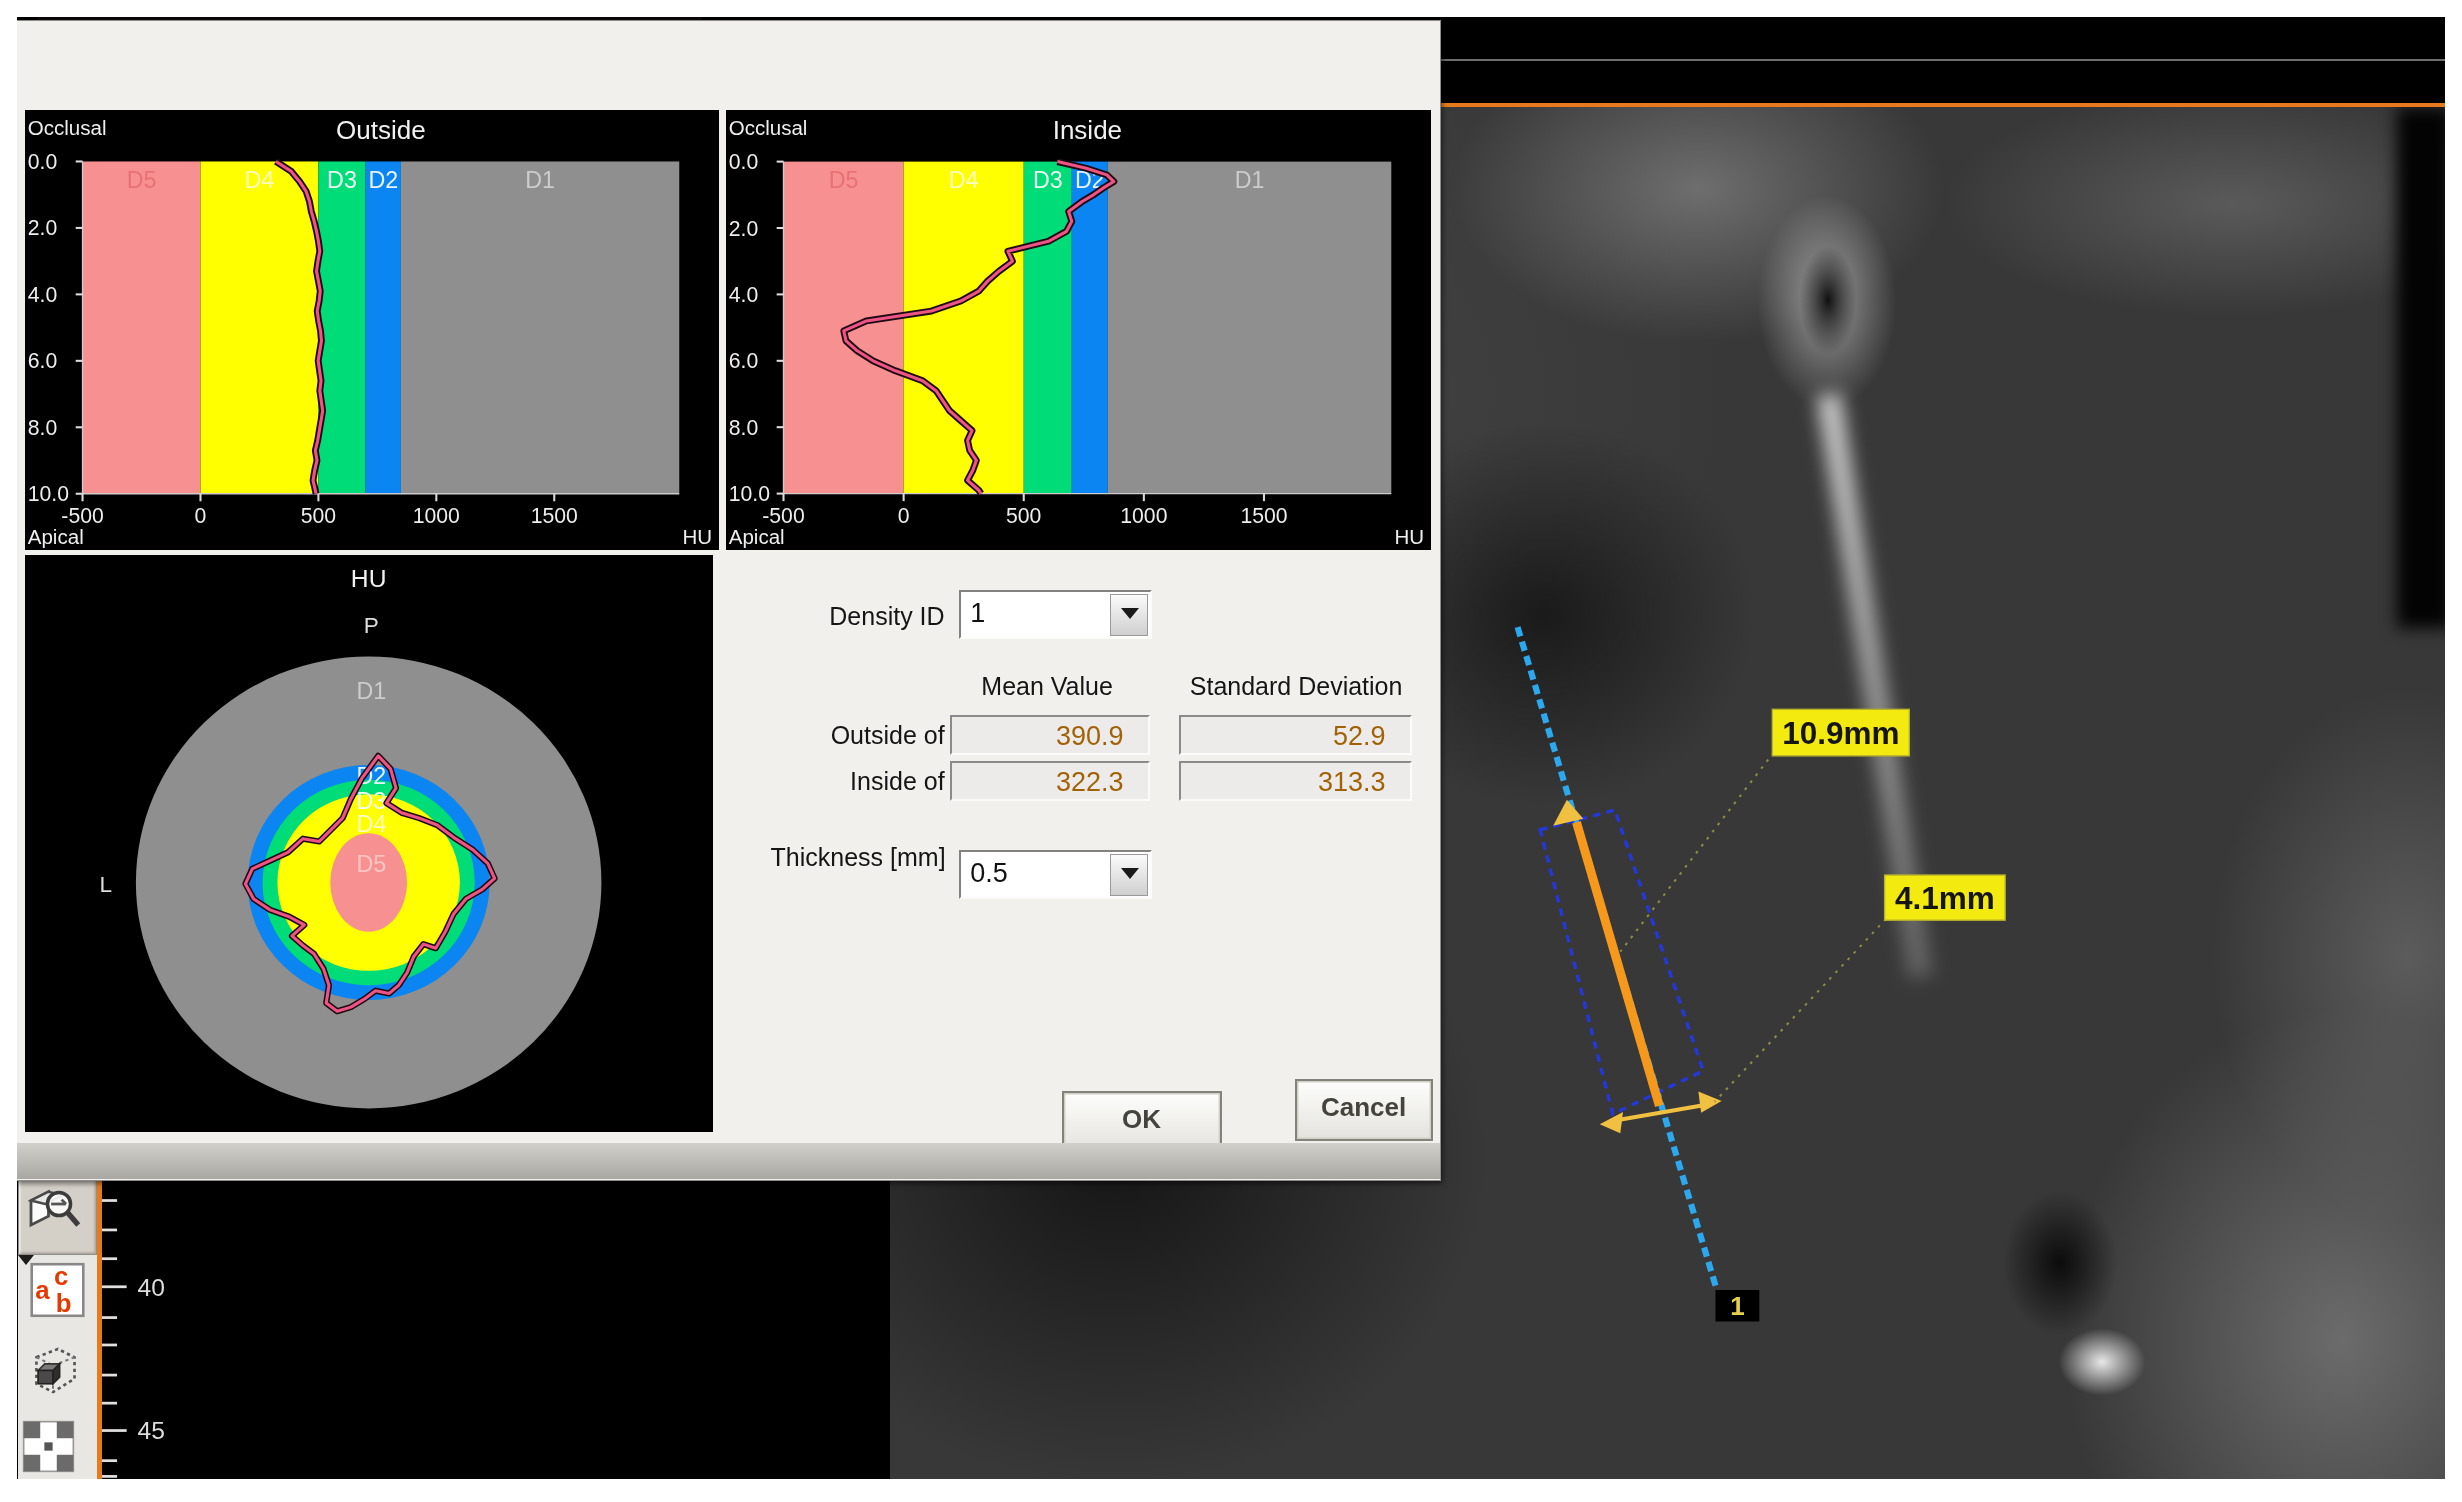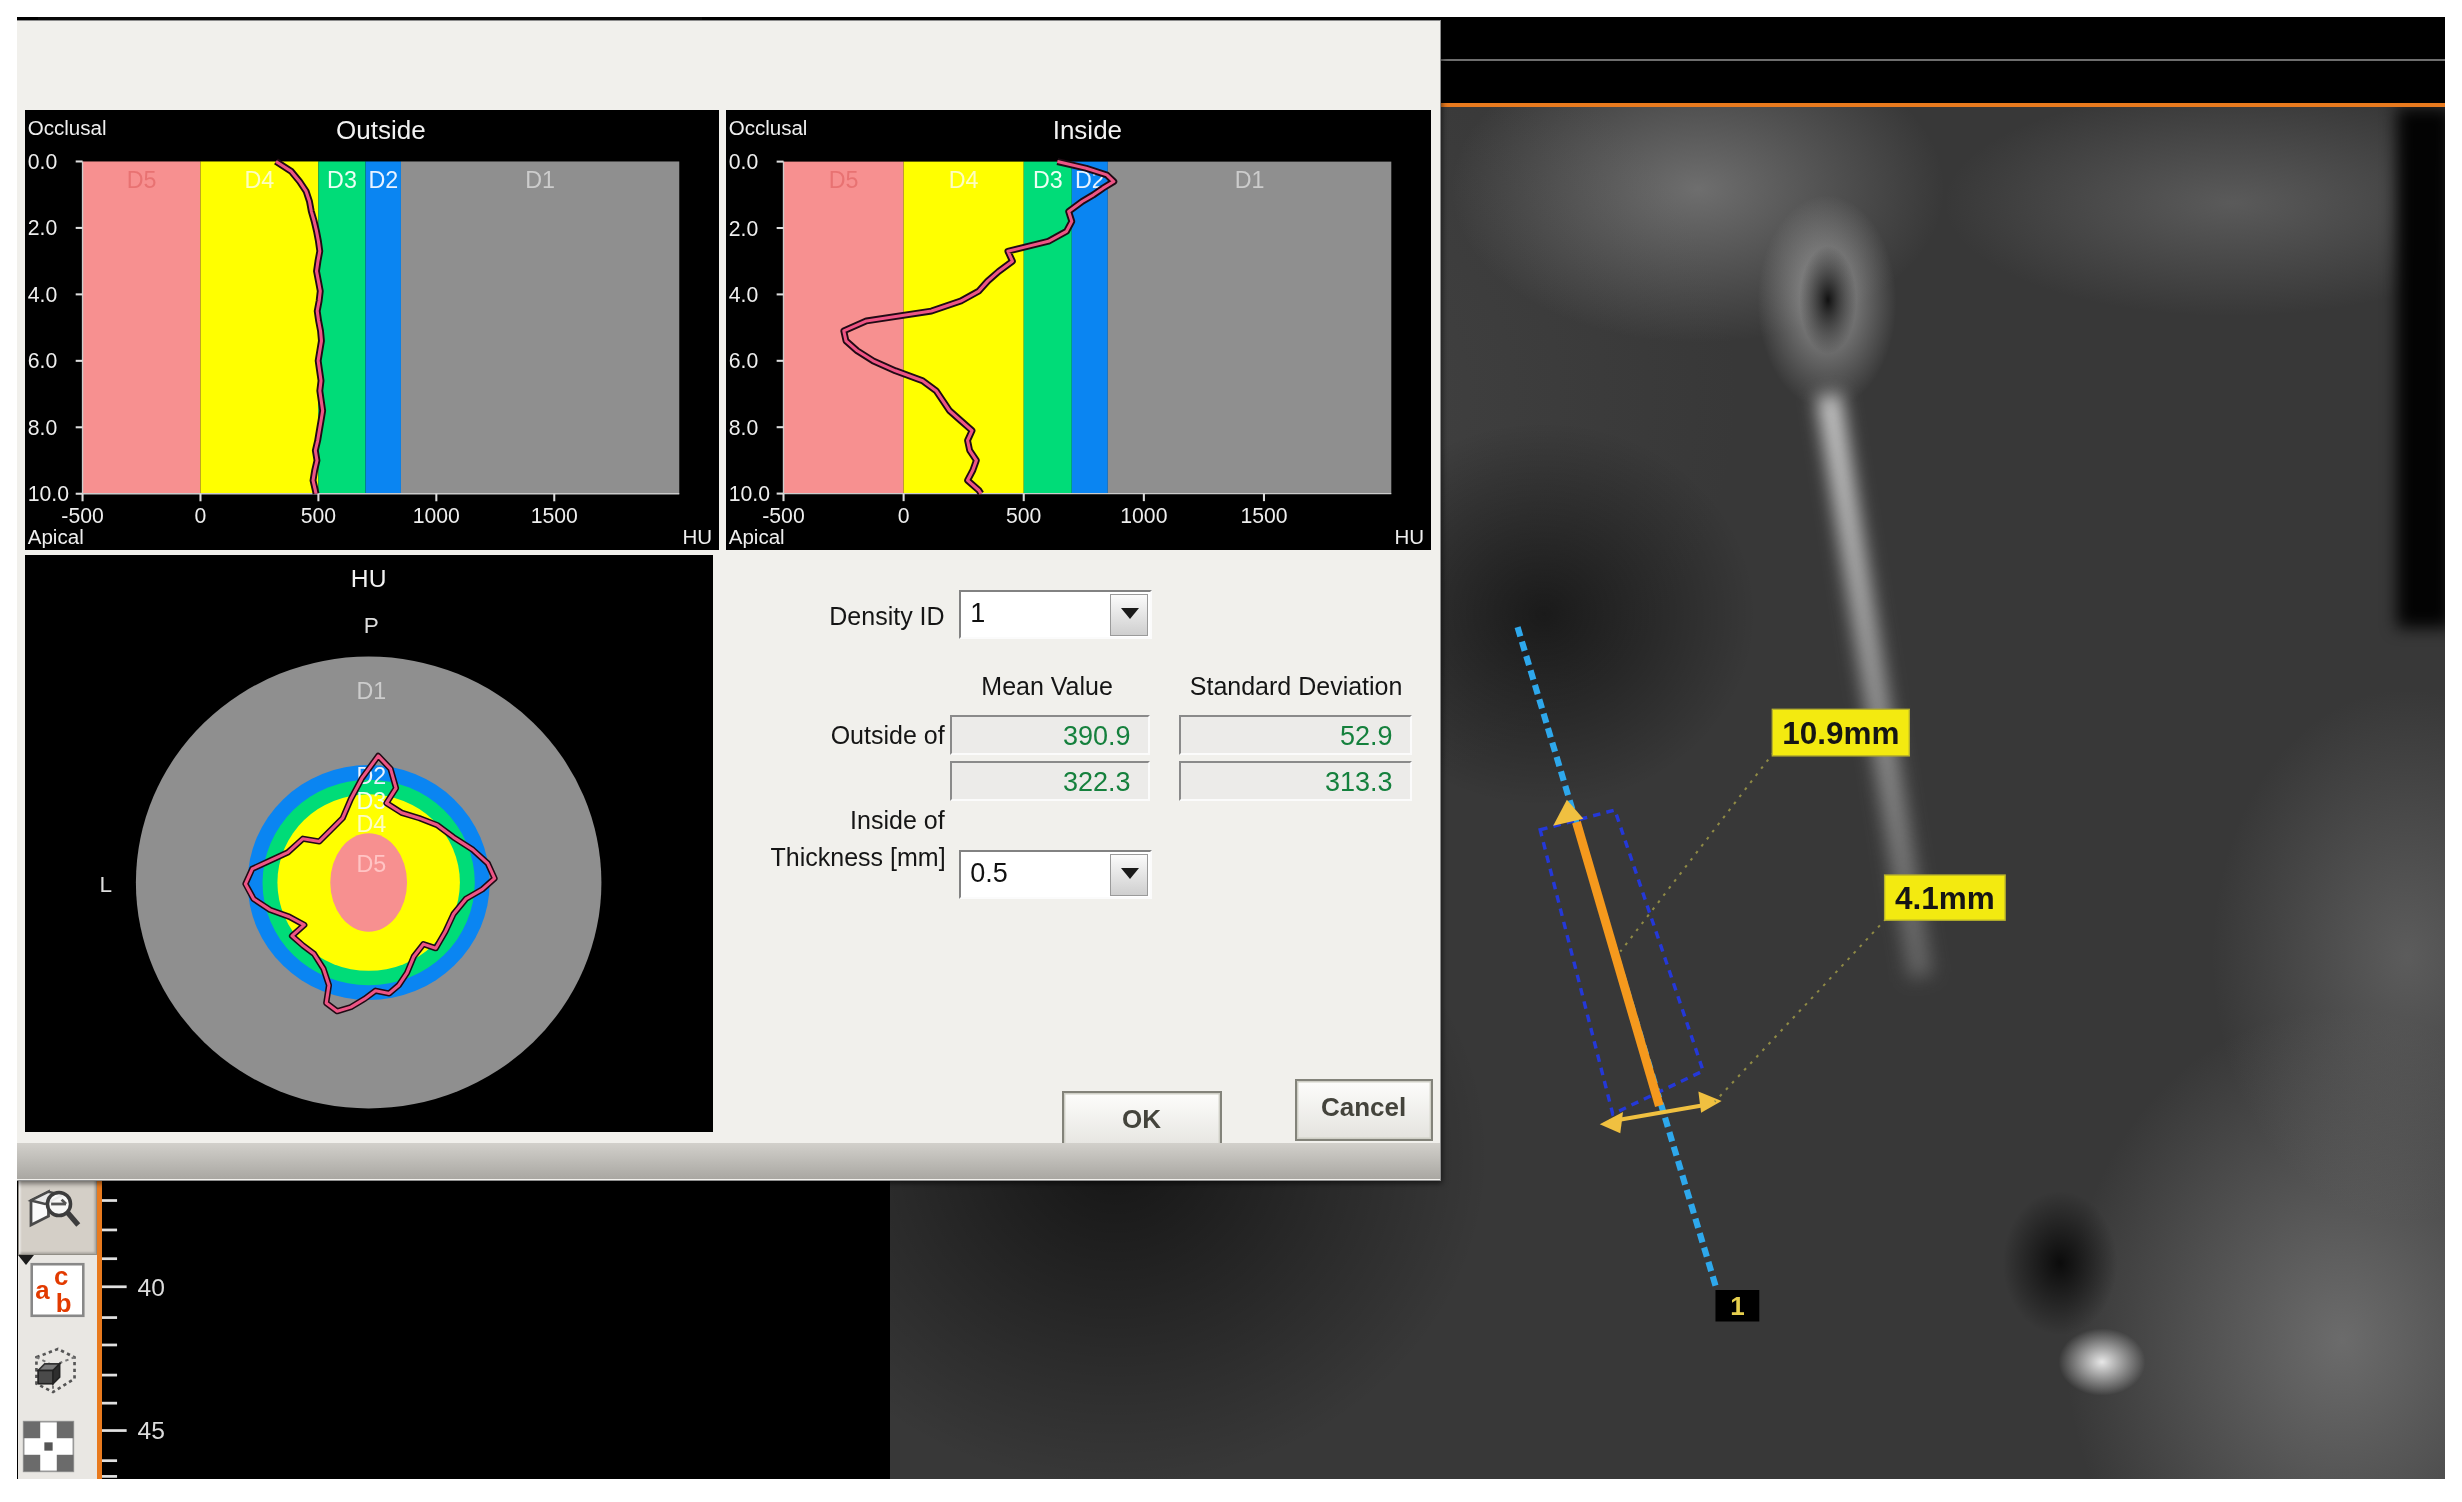--- a/index.html
+++ b/index.html
@@ -54,22 +54,22 @@
 
   .chart-box{position:absolute;background:#000;}
   #chart-outside-box{left:10.3px;top:89px;width:694px;height:440px;}
   #chart-inside-box{left:711px;top:89px;width:705px;height:440px;}
   #polar-box{left:10.3px;top:534px;width:688px;height:577px;}
   .chart-box svg{display:block;width:100%;height:100%;}
 
   .flabel{position:absolute;font-size:25px;color:#151515;text-align:right;}
   .fheader{position:absolute;font-size:25px;color:#151515;text-align:center;}
   .field{position:absolute;background:#ecebe9;border-top:2.1px solid #8a8a8a;border-left:2.1px solid #8a8a8a;
-     border-bottom:2.1px solid #fbfbfb;border-right:2.1px solid #fbfbfb;font-size:27px;color:#15803d;
-     text-align:right;padding-right:17px;box-sizing:border-box;line-height:38px;}
+     border-bottom:2.1px solid #fbfbfb;border-right:2.1px solid #fbfbfb;font-size:27px;color:#a16207;
+     text-align:right;padding-right:24px;box-sizing:border-box;line-height:38px;}
   .select{position:absolute;background:#fff;border-top:2.1px solid #828282;border-left:2.1px solid #828282;
      border-bottom:2.1px solid #fbfbfb;border-right:2.1px solid #fbfbfb;box-sizing:border-box;}
   .select .val{position:absolute;left:9.6px;top:5.5px;font-size:27px;color:#111;}
   .select .dd-btn{position:absolute;right:1.4px;top:1.4px;bottom:1.4px;width:38px;background:linear-gradient(#fbfbfb,#cfcfcf);
      border:1.4px solid #9a9a9a;box-sizing:border-box;}
   .select .dd-caret{position:absolute;left:9.6px;top:13.7px;width:0;height:0;border-left:9px solid transparent;
      border-right:9px solid transparent;border-top:11.6px solid #1a1a1a;}
   .btn97{position:absolute;background:linear-gradient(#fdfdfb,#e4e3de);border:2.1px solid #83837a;
      box-shadow:inset 0 0 0 1.4px #cfcfc6;font-size:26px;font-weight:bold;color:#44443c;text-align:center;}
 
@@ -291,21 +291,21 @@
           </span>
       </div>
 
       <div class="fheader" style="left:930px;top:651px;width:205px;">Mean Value</div>
       <div class="fheader" style="left:1158px;top:651px;width:247px;">Standard Deviation</div>
 
       <div class="flabel" style="left:685px;top:700px;width:245px;">Outside of</div>
       <div class="field" style="left:935px;top:694px;width:200px;height:40px;">390.9</div>
       <div class="field" style="left:1164px;top:694px;width:233px;height:40px;">52.9</div>
 
-      <div class="flabel" style="left:685px;top:746px;width:245px;margin-top:39px;">Inside of</div>
+      <div class="flabel" style="left:685px;top:746px;width:245px;">Inside of</div>
       <div class="field" style="left:935px;top:740px;width:200px;height:40px;">322.3</div>
       <div class="field" style="left:1164px;top:740px;width:233px;height:40px;">313.3</div>
 
       <div class="flabel" style="left:658px;top:822px;width:273px;">Thickness [mm]</div>
       <div class="select" style="left:944px;top:829px;width:193px;height:49px;">
         <span class="val">0.5</span>
         <span class="dd-btn">
             <span class="dd-caret"></span>
           </span>
       </div>

